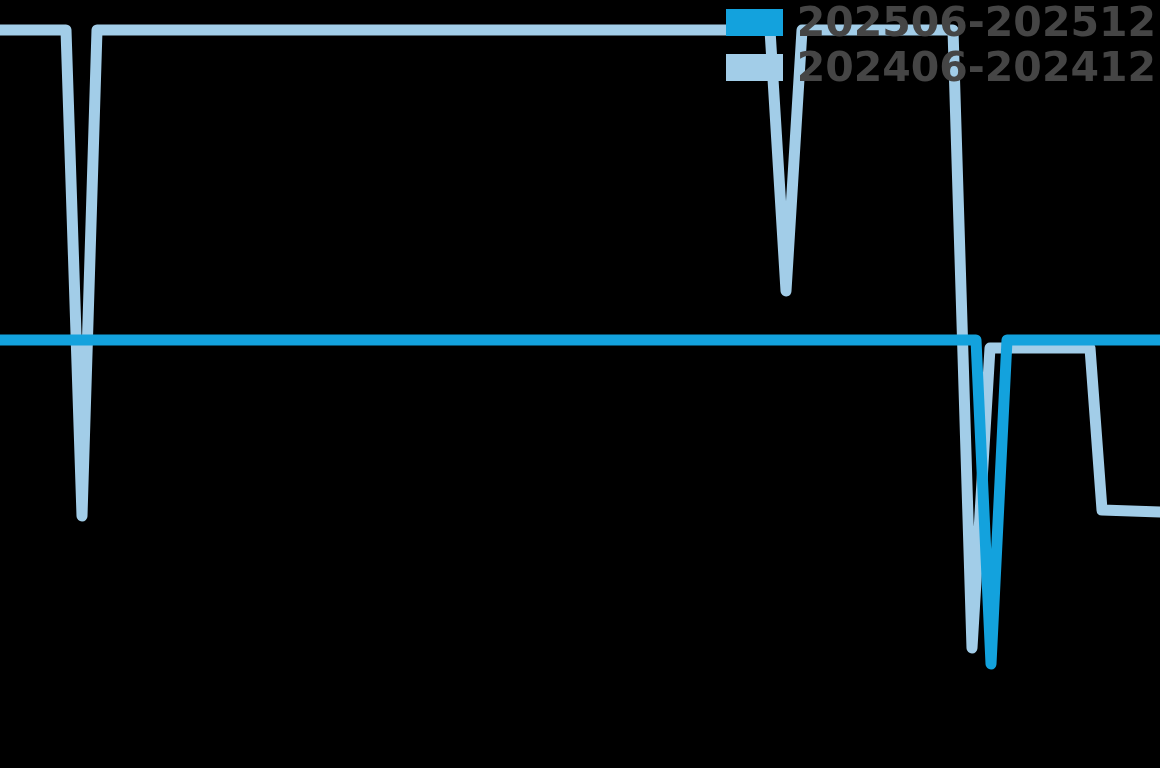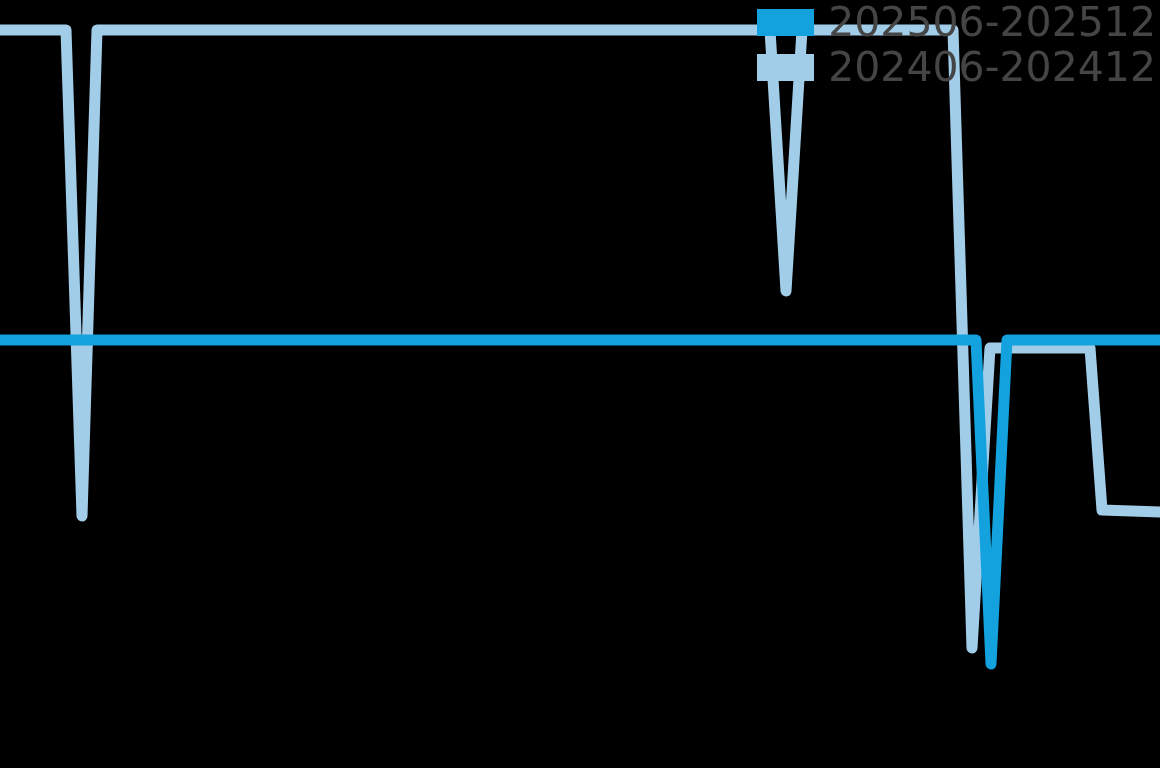--- a/index.html
+++ b/index.html
@@ -23,20 +23,21 @@
     width: 1160px;
     height: 768px;
     display: block;
   }
   .legend {
     position: absolute;
     top: 0px;
     right: 4px;
     display: flex;
     flex-direction: column;
+    font-weight: bold;
   }
   .legend-item {
     display: flex;
     align-items: center;
     height: 45px;
   }
   .swatch {
     display: inline-block;
     width: 57px;
     height: 27px;

